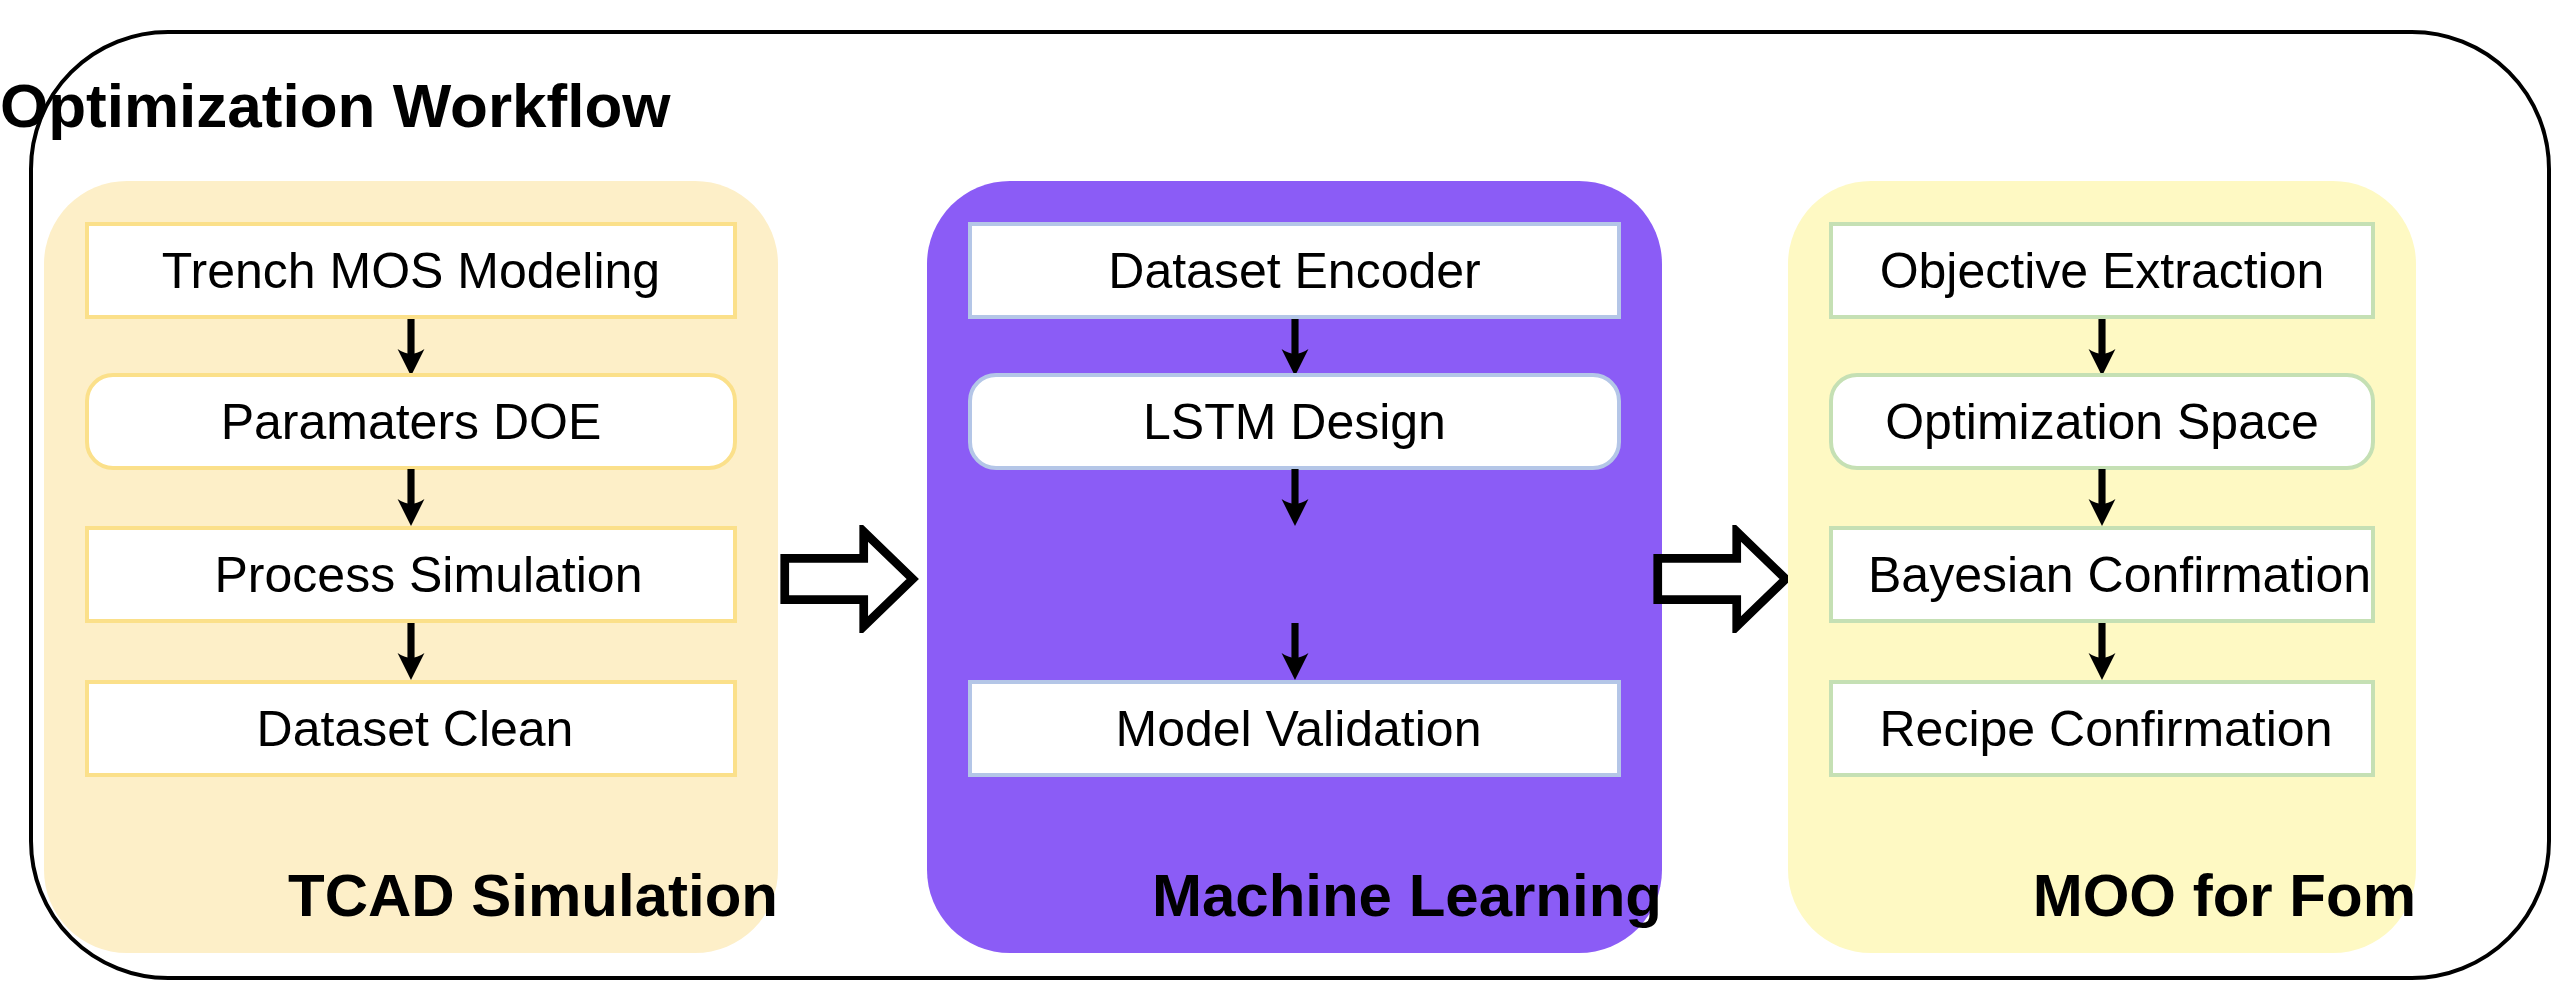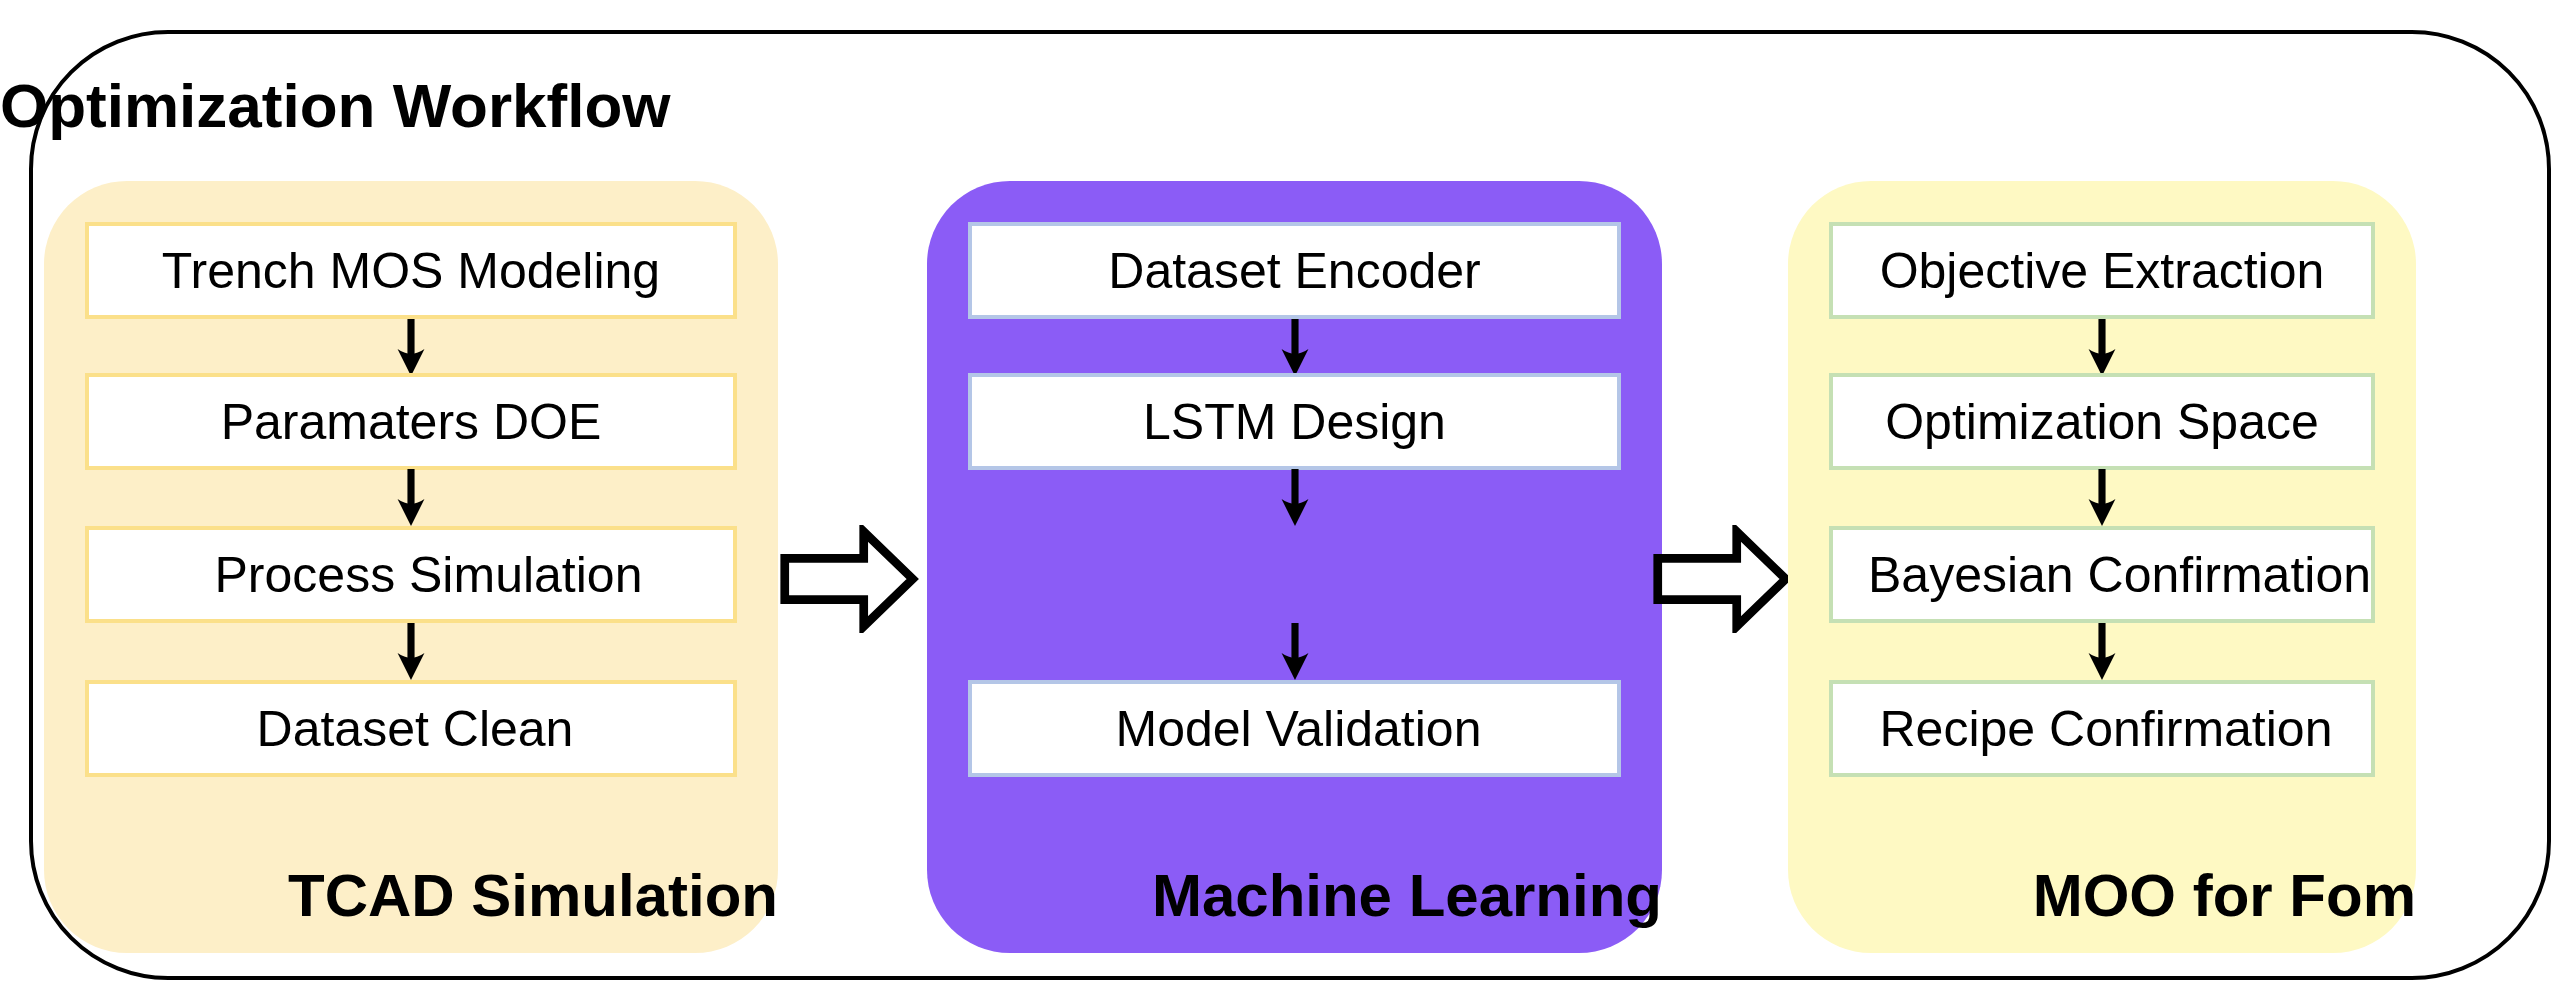--- a/index.html
+++ b/index.html
@@ -61,21 +61,21 @@
     justify-content: center;
     font-size: 50px;
     color: #000000;
     white-space: nowrap;
   }
   .panel-tcad .step-box { border-color: #FBE08A; }
   .panel-ml   .step-box { border-color: #B4C6E7; }
   .panel-moo  .step-box { border-color: #C5E0B4; }
 
   .row-0 { top:  41px; }
-  .row-1 { top: 192px; }
+  .row-1 { top: 192px; border-radius: 28px; }
   .row-2 { top: 345px; padding-left: 35px; }
   .row-3 { top: 499px; padding-left: 8px; }
 
   .down-arrow {
     position: absolute;
     left: 50%;
     margin-left: -16px;
     width: 32px;
     height: 57px;
   }

